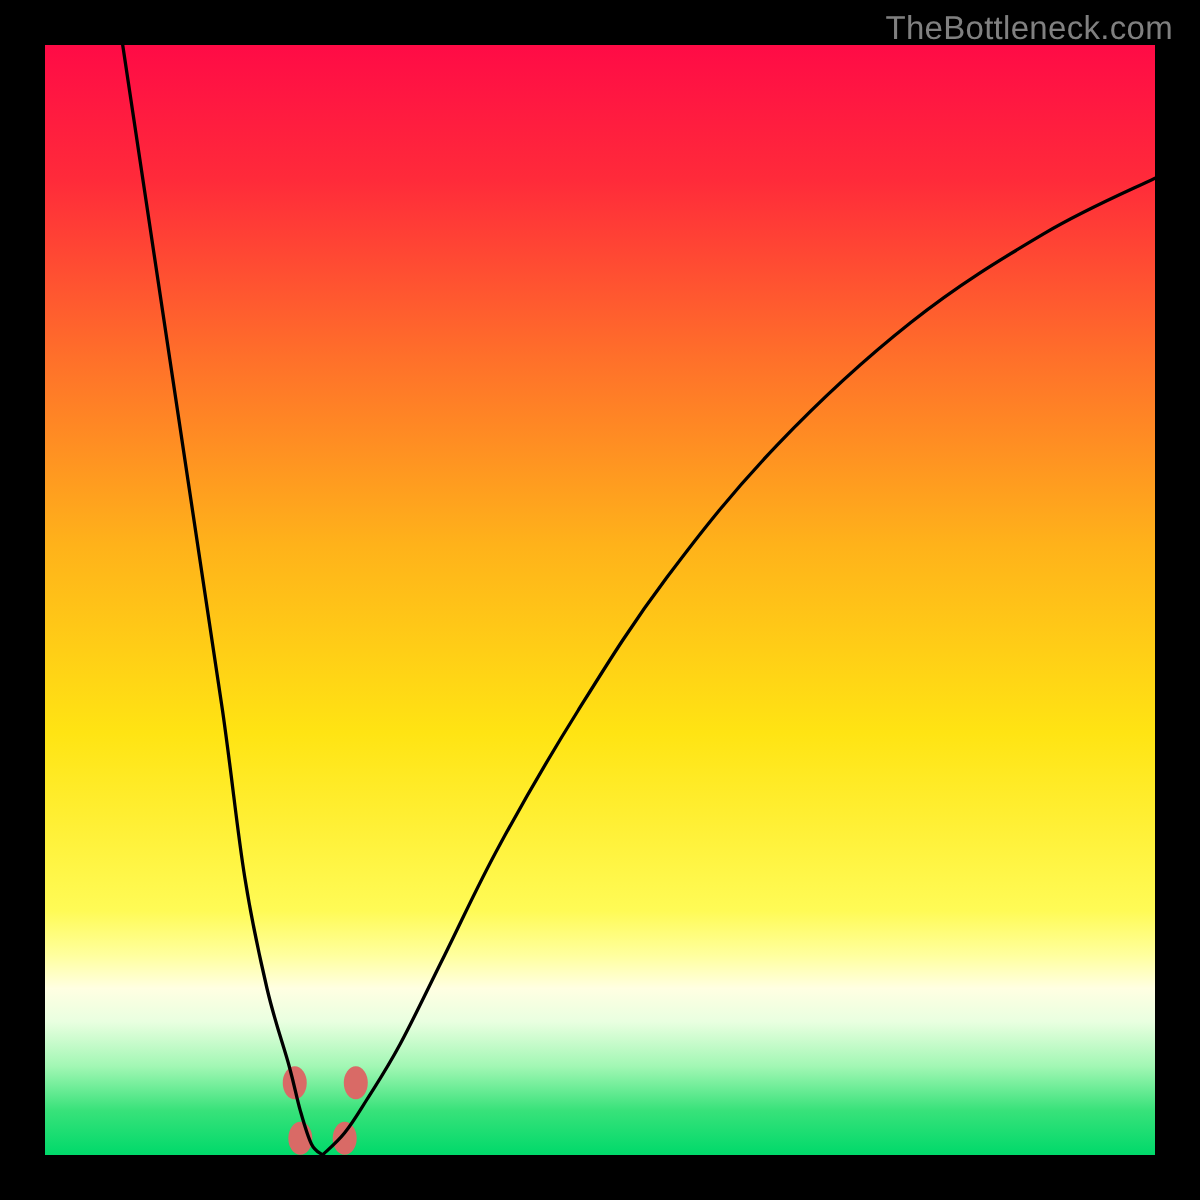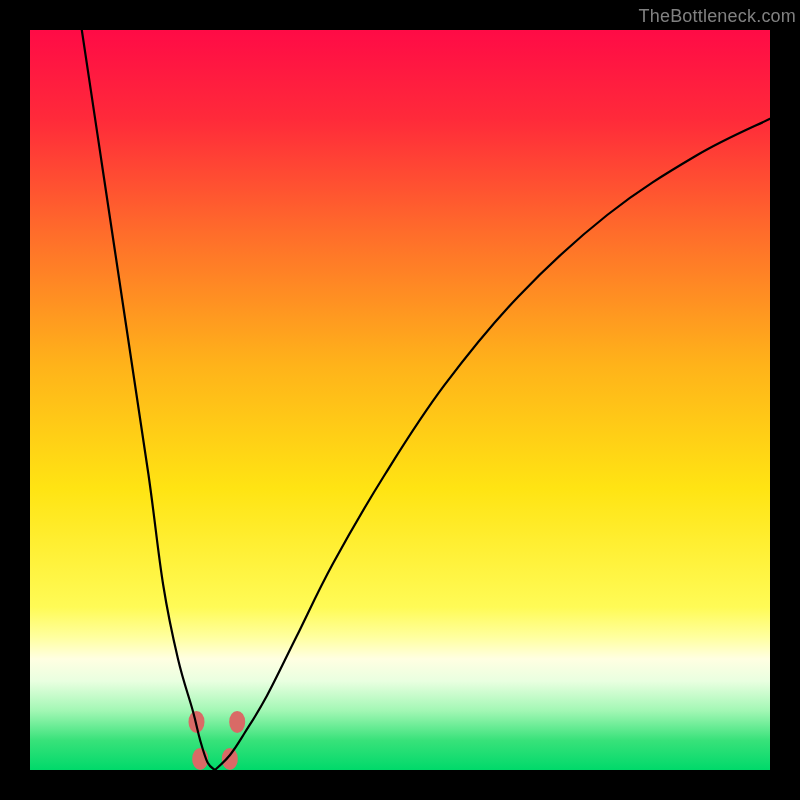--- a/index.html
+++ b/index.html
@@ -22,23 +22,23 @@
   .plot-area {
     position: absolute;
     left: 0;
     top: 0;
     width: 740px;
     height: 740px;
   }
   .watermark {
     position: absolute;
     top: 6px;
-    right: 4px;
+    right: 18px;
     color: #808080;
-    font-size: 18px;
+    font-size: 22px;
     font-weight: 500;
     letter-spacing: 0.2px;
     user-select: none;
   }
 </style>
 </head>
 <body>
 
 <div class="frame">
   <svg class="plot-area" viewBox="0 0 740 740" preserveAspectRatio="none">

